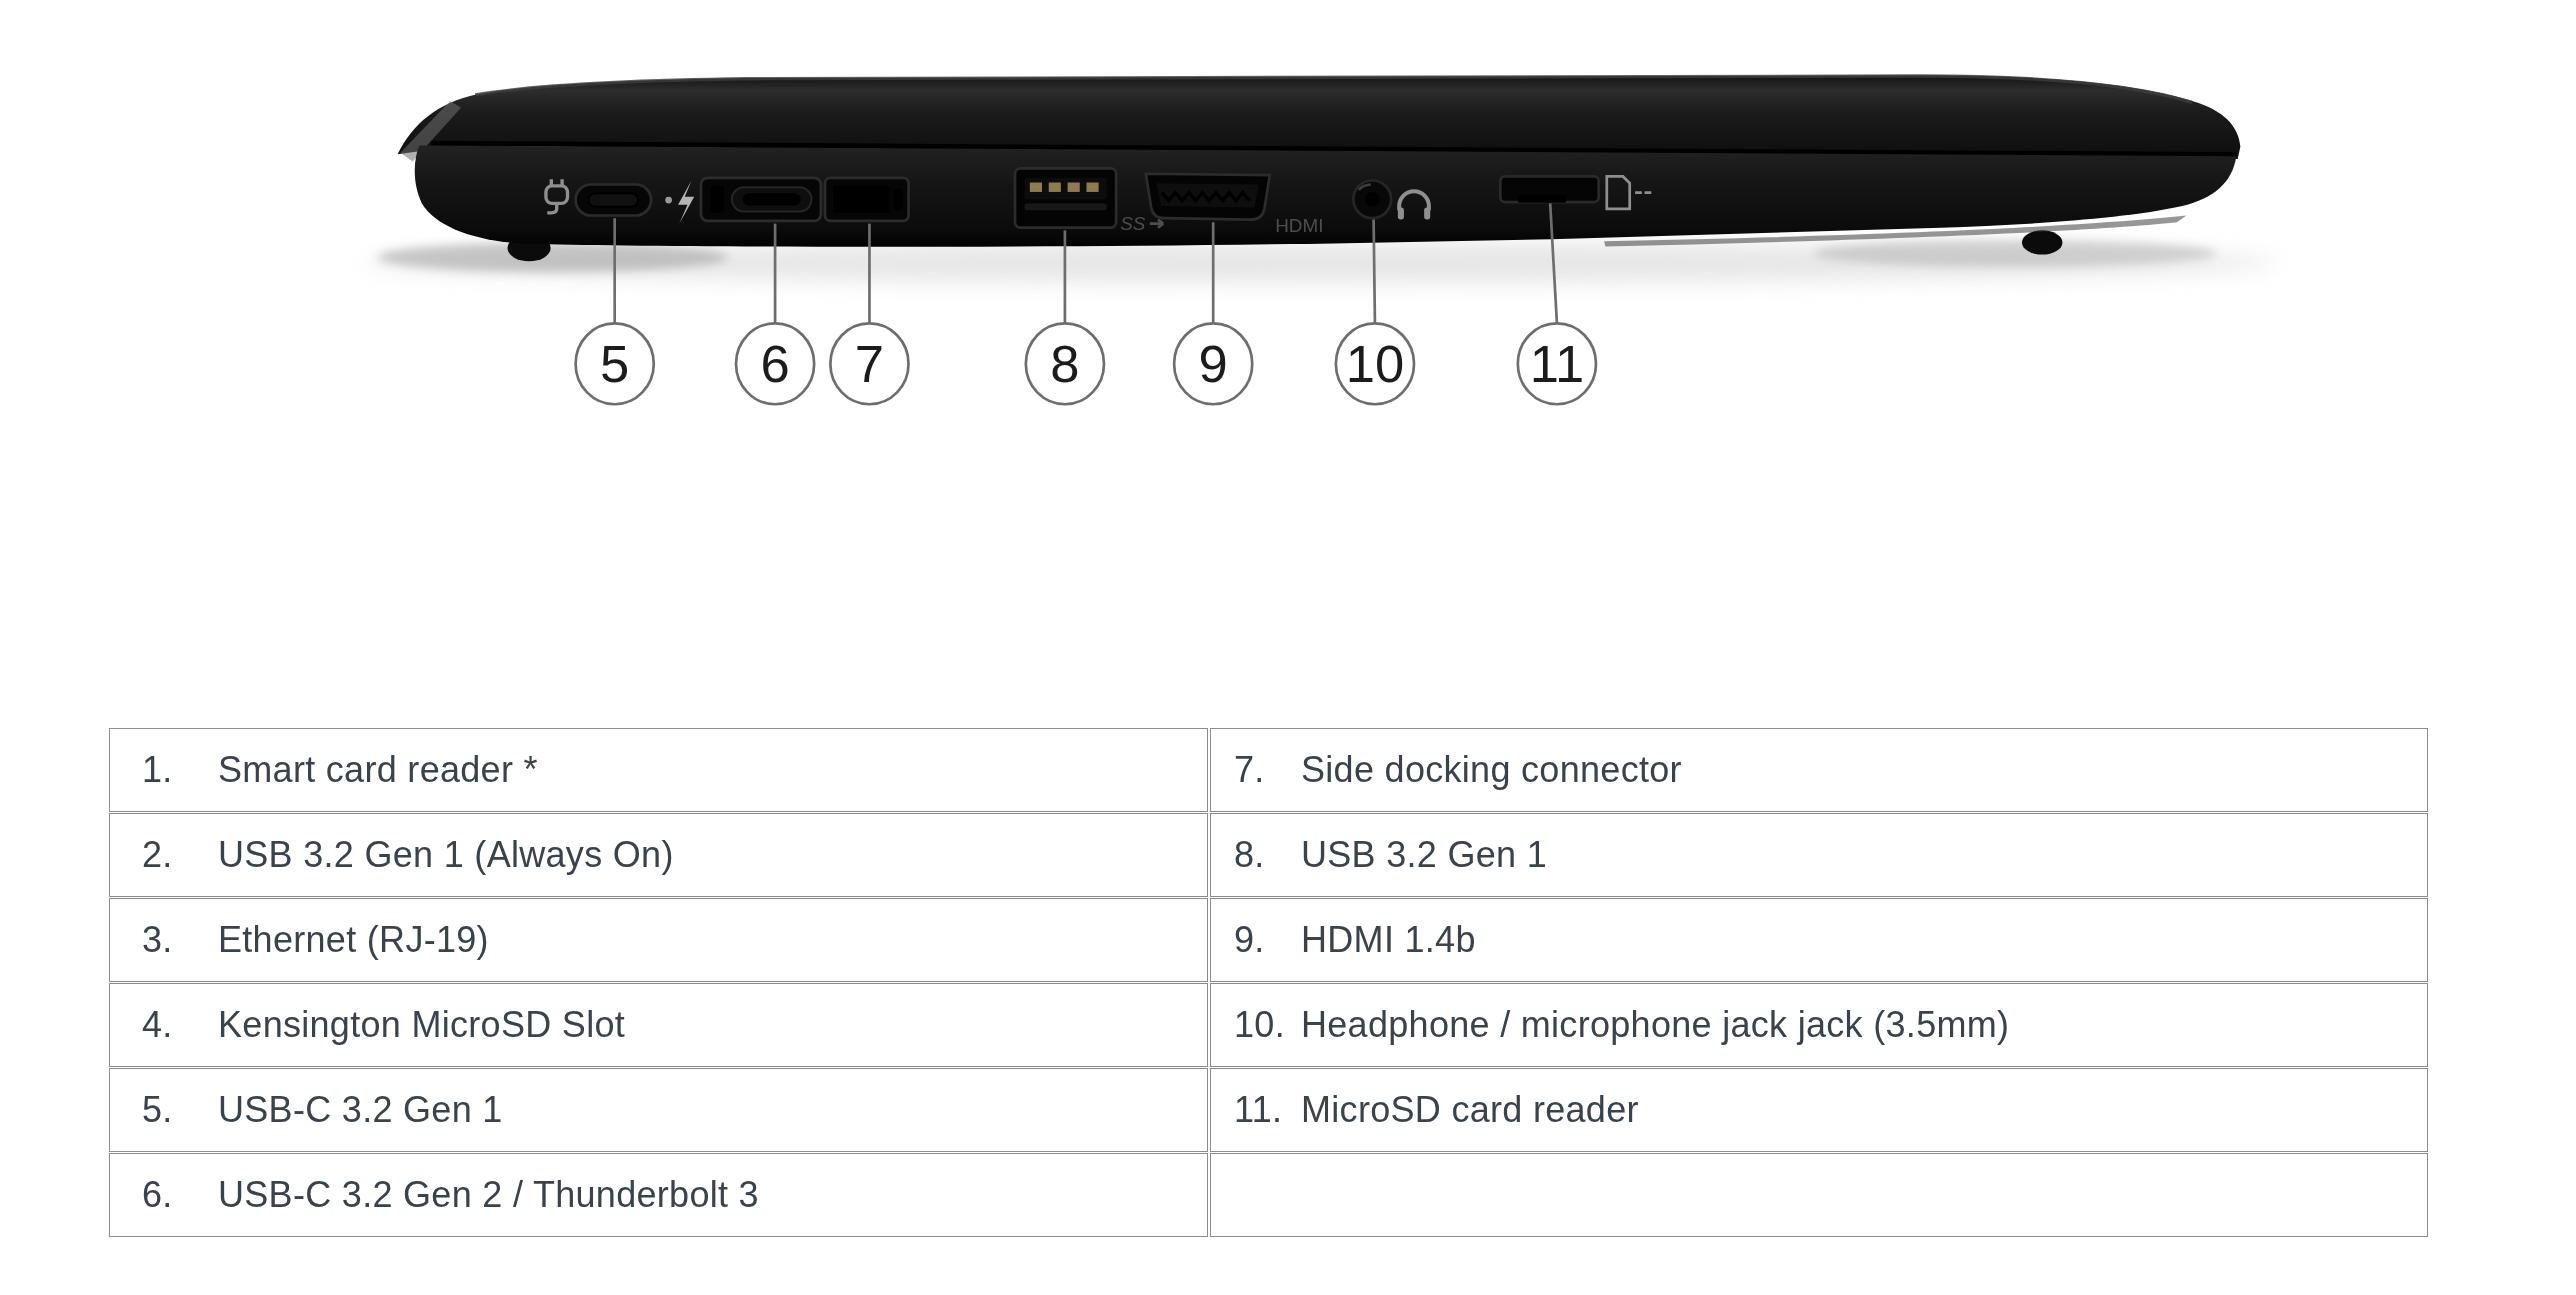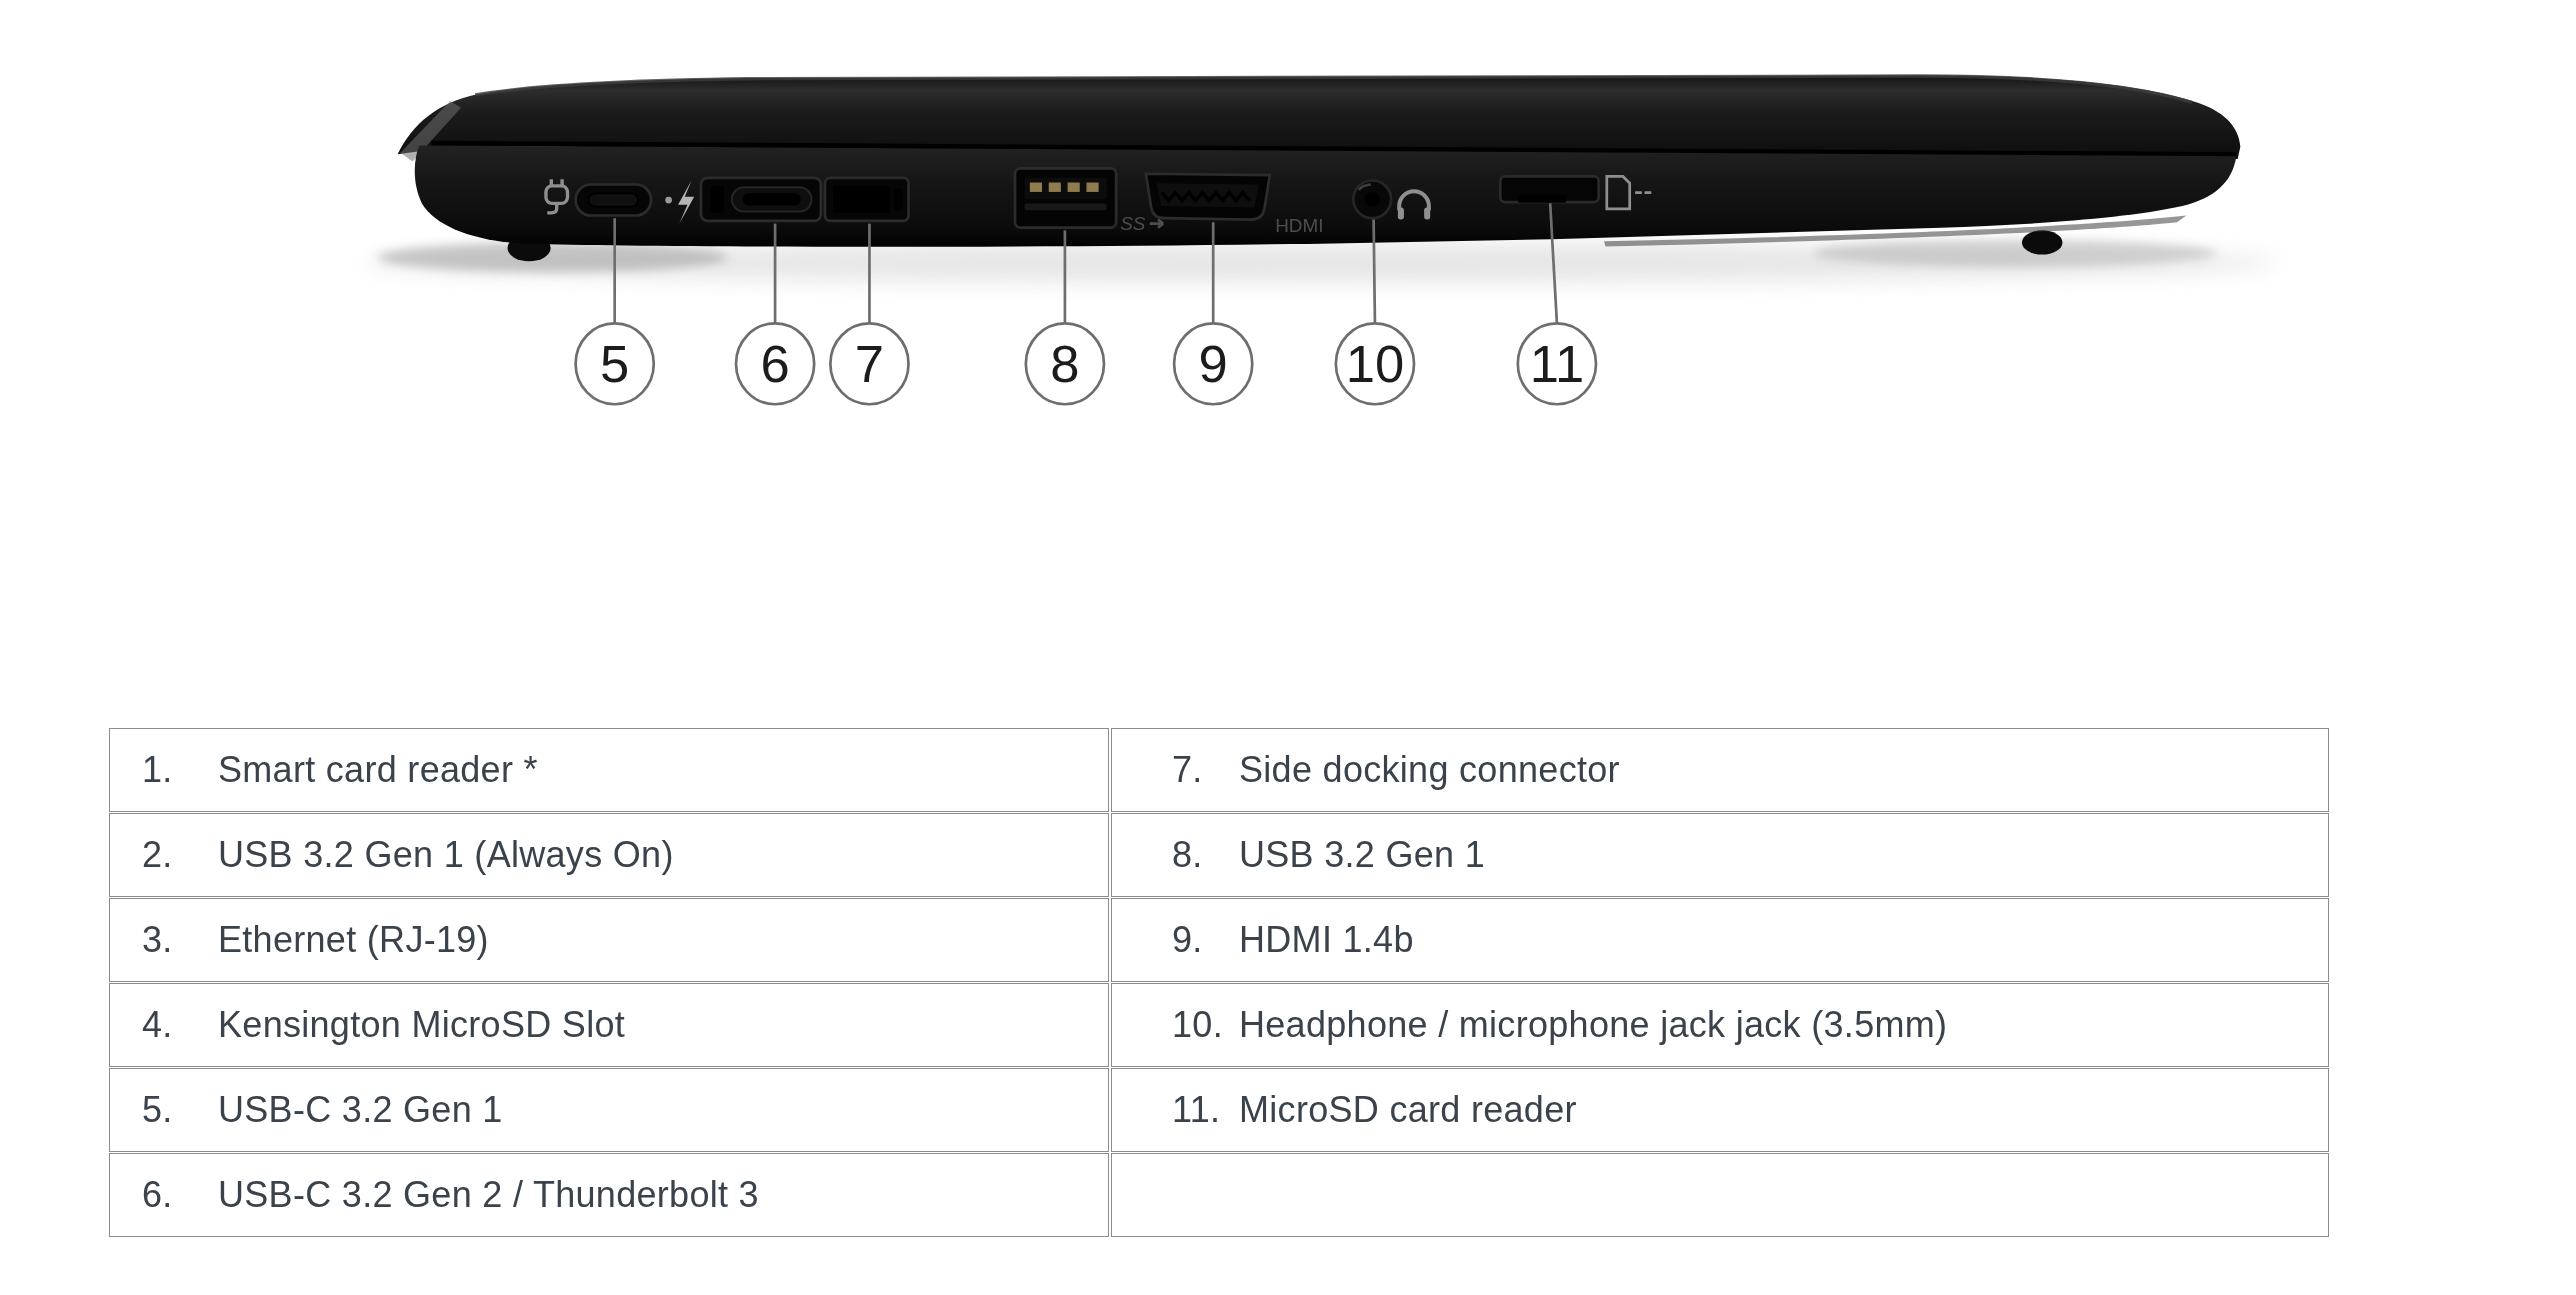--- a/index.html
+++ b/index.html
@@ -28,34 +28,34 @@
     width: 2387px;
     display: flex;
     gap: 2px;
     align-items: flex-start;
   }
   table.legend {
     border-collapse: separate;
     border-spacing: 0 1.3px;
     background: #ffffff;
   }
-  table.legend.left  { width: 1000px; }
+  table.legend.left  { width: 1099px; }
   table.legend.right { width: 1218px; }
   table.legend td {
     border: 1.3px solid #8c8c8c;
     height: 80px;
     vertical-align: middle;
     font-size: 36px;
     letter-spacing: 0.3px;
     color: #3a434c;
     white-space: nowrap;
     overflow: hidden;
   }
   table.legend.left  td { padding-left: 32px; }
-  table.legend.right td { padding-left: 60px; }
+  table.legend.right td { padding-left: 23px; }
   td .num {
     display: inline-block;
     min-width: 76px;
   }
   table.legend.right td .num { min-width: 67px; }
   td .label { display: inline; }
 </style>
 </head>
 <body>
 

